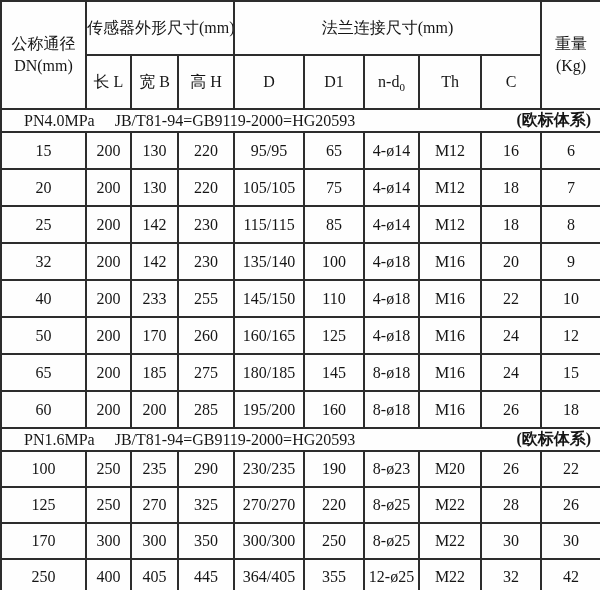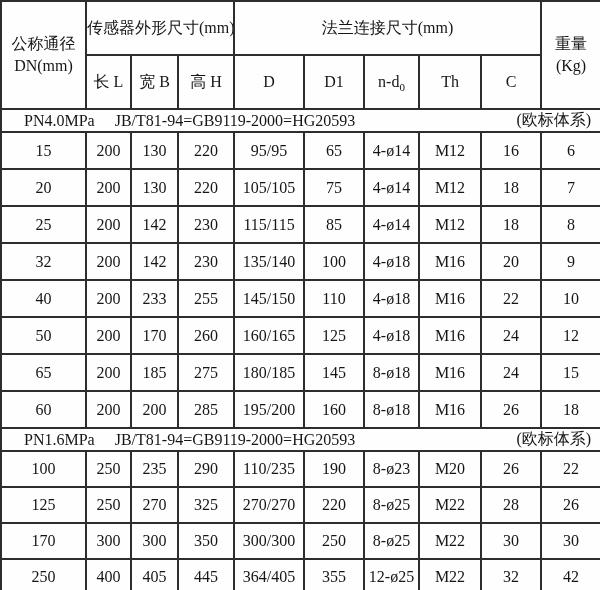--- a/index.html
+++ b/index.html
@@ -43,21 +43,21 @@
   }
   
   tr.section-row { height: 16px; }
   tr.section-row td { font-size: 16px; }
   .section-flex {
     display: flex;
     align-items: center;
     padding: 0 9px 0 22px;
     gap: 20px;
   }
-  .section-flex .note { margin-left: auto; }
+  .section-flex .note { margin-left: auto; font-weight: bold; }
   
   tr.data-row td { font-size: 16px; }
   tr.data-row.s1 { height: 37px; }
   tr.data-row.s2 { height: 36px; }
 </style>
 </head>
 <body>
 
 <div class="page">
   <table class="spec">
@@ -210,21 +210,21 @@
               <span class="standard">JB/T81-94=GB9119-2000=HG20593</span>
               <span class="note">(欧标体系)</span>
             </div>
           </td>
         </tr>
         <tr class="data-row s2">
           <td>100</td>
           <td>250</td>
           <td>235</td>
           <td>290</td>
-          <td>110/235</td>
+          <td>230/235</td>
           <td>190</td>
           <td>8-ø23</td>
           <td>M20</td>
           <td>26</td>
           <td>22</td>
         </tr>
         <tr class="data-row s2">
           <td>125</td>
           <td>250</td>
           <td>270</td>

